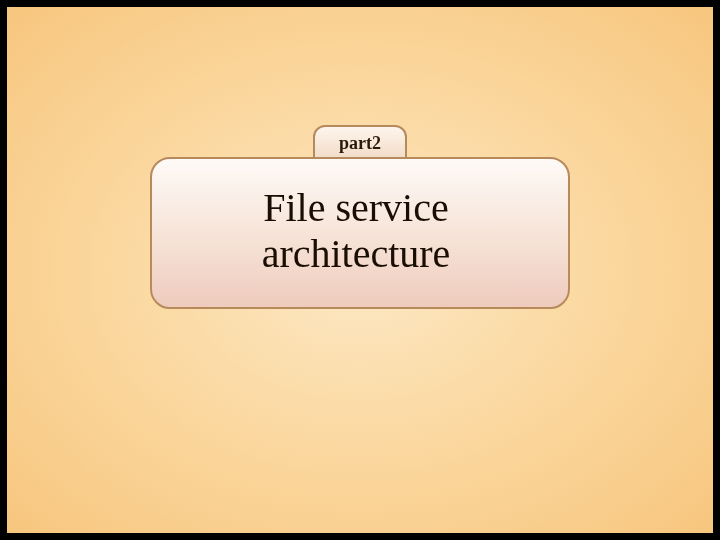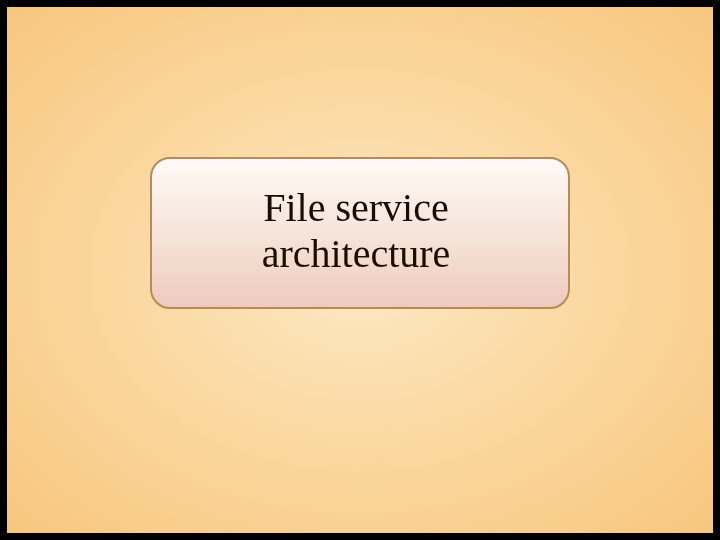--- a/index.html
+++ b/index.html
@@ -53,17 +53,20 @@
     line-height: 1.15;
     font-weight: 400;
     color: #1a0e04;
   }
 </style>
 </head>
 <body>
 
 <div class="slide-frame">
   <div class="content-wrap">
+    <div class="tab">
+      <span>part2</span>
+    </div>
     <div class="title-box">
       <div class="title">File service architecture</div>
     </div>
   </div>
 </div>
 
 </body></html>

